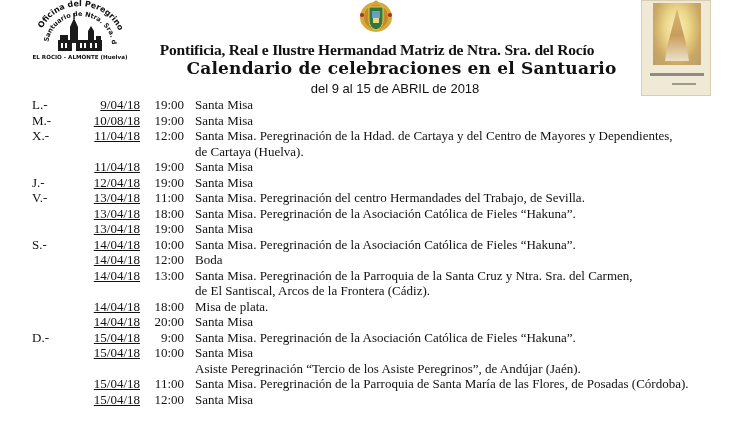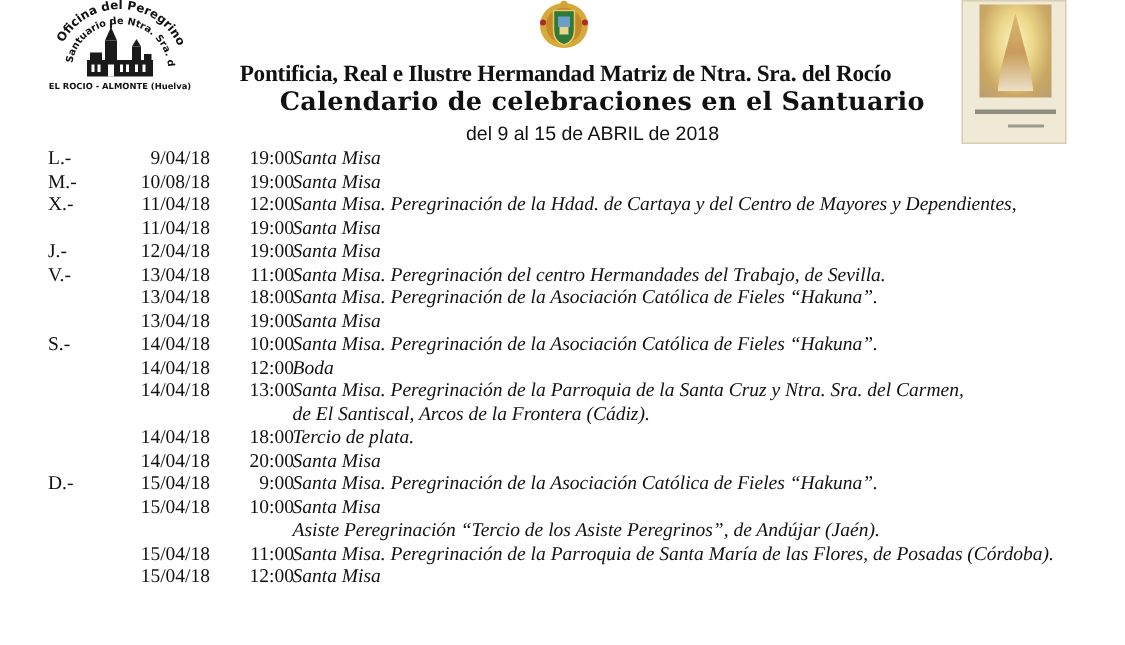--- a/index.html
+++ b/index.html
@@ -125,32 +125,31 @@
     }
     .row .day {
       position: absolute;
       left: 32px;
     }
     .row .date {
       position: absolute;
       left: 82px;
       width: 58px;
       text-align: right;
+      text-decoration: underline;
     }
     .row .time {
       position: absolute;
       left: 150px;
       width: 34px;
       text-align: right;
-      margin-left: 12px;
     }
     .row .desc {
       position: absolute;
       left: 195px;
-      font-style: italic;
     }
     .fade-bottom {
       position: absolute;
       left: 0;
       top: 422px;
       width: 750px;
       height: 8px;
       background: linear-gradient(180deg, rgba(255,255,255,0) 0%, #ffffff 100%);
     }
   </style>
@@ -232,20 +231,26 @@
     <span class="desc">Santa Misa</span>
   </div>
   <div class="row">
     <span class="day">X.-</span>
     <span class="date">11/04/18</span>
     <span class="time">12:00</span>
     <span class="desc">Santa Misa. Peregrinación de la Hdad. de Cartaya y del Centro de Mayores y Dependientes,</span>
   </div>
   <div class="row">
     <span class="day"></span>
+    <span class="date"></span>
+    <span class="time"></span>
+    <span class="desc">de Cartaya (Huelva).</span>
+  </div>
+  <div class="row">
+    <span class="day"></span>
     <span class="date">11/04/18</span>
     <span class="time">19:00</span>
     <span class="desc">Santa Misa</span>
   </div>
   <div class="row">
     <span class="day">J.-</span>
     <span class="date">12/04/18</span>
     <span class="time">19:00</span>
     <span class="desc">Santa Misa</span>
   </div>
@@ -288,21 +293,21 @@
   <div class="row">
     <span class="day"></span>
     <span class="date"></span>
     <span class="time"></span>
     <span class="desc">de El Santiscal, Arcos de la Frontera (Cádiz).</span>
   </div>
   <div class="row">
     <span class="day"></span>
     <span class="date">14/04/18</span>
     <span class="time">18:00</span>
-    <span class="desc">Tercio de plata.</span>
+    <span class="desc">Misa de plata.</span>
   </div>
   <div class="row">
     <span class="day"></span>
     <span class="date">14/04/18</span>
     <span class="time">20:00</span>
     <span class="desc">Santa Misa</span>
   </div>
   <div class="row">
     <span class="day">D.-</span>
     <span class="date">15/04/18</span>

